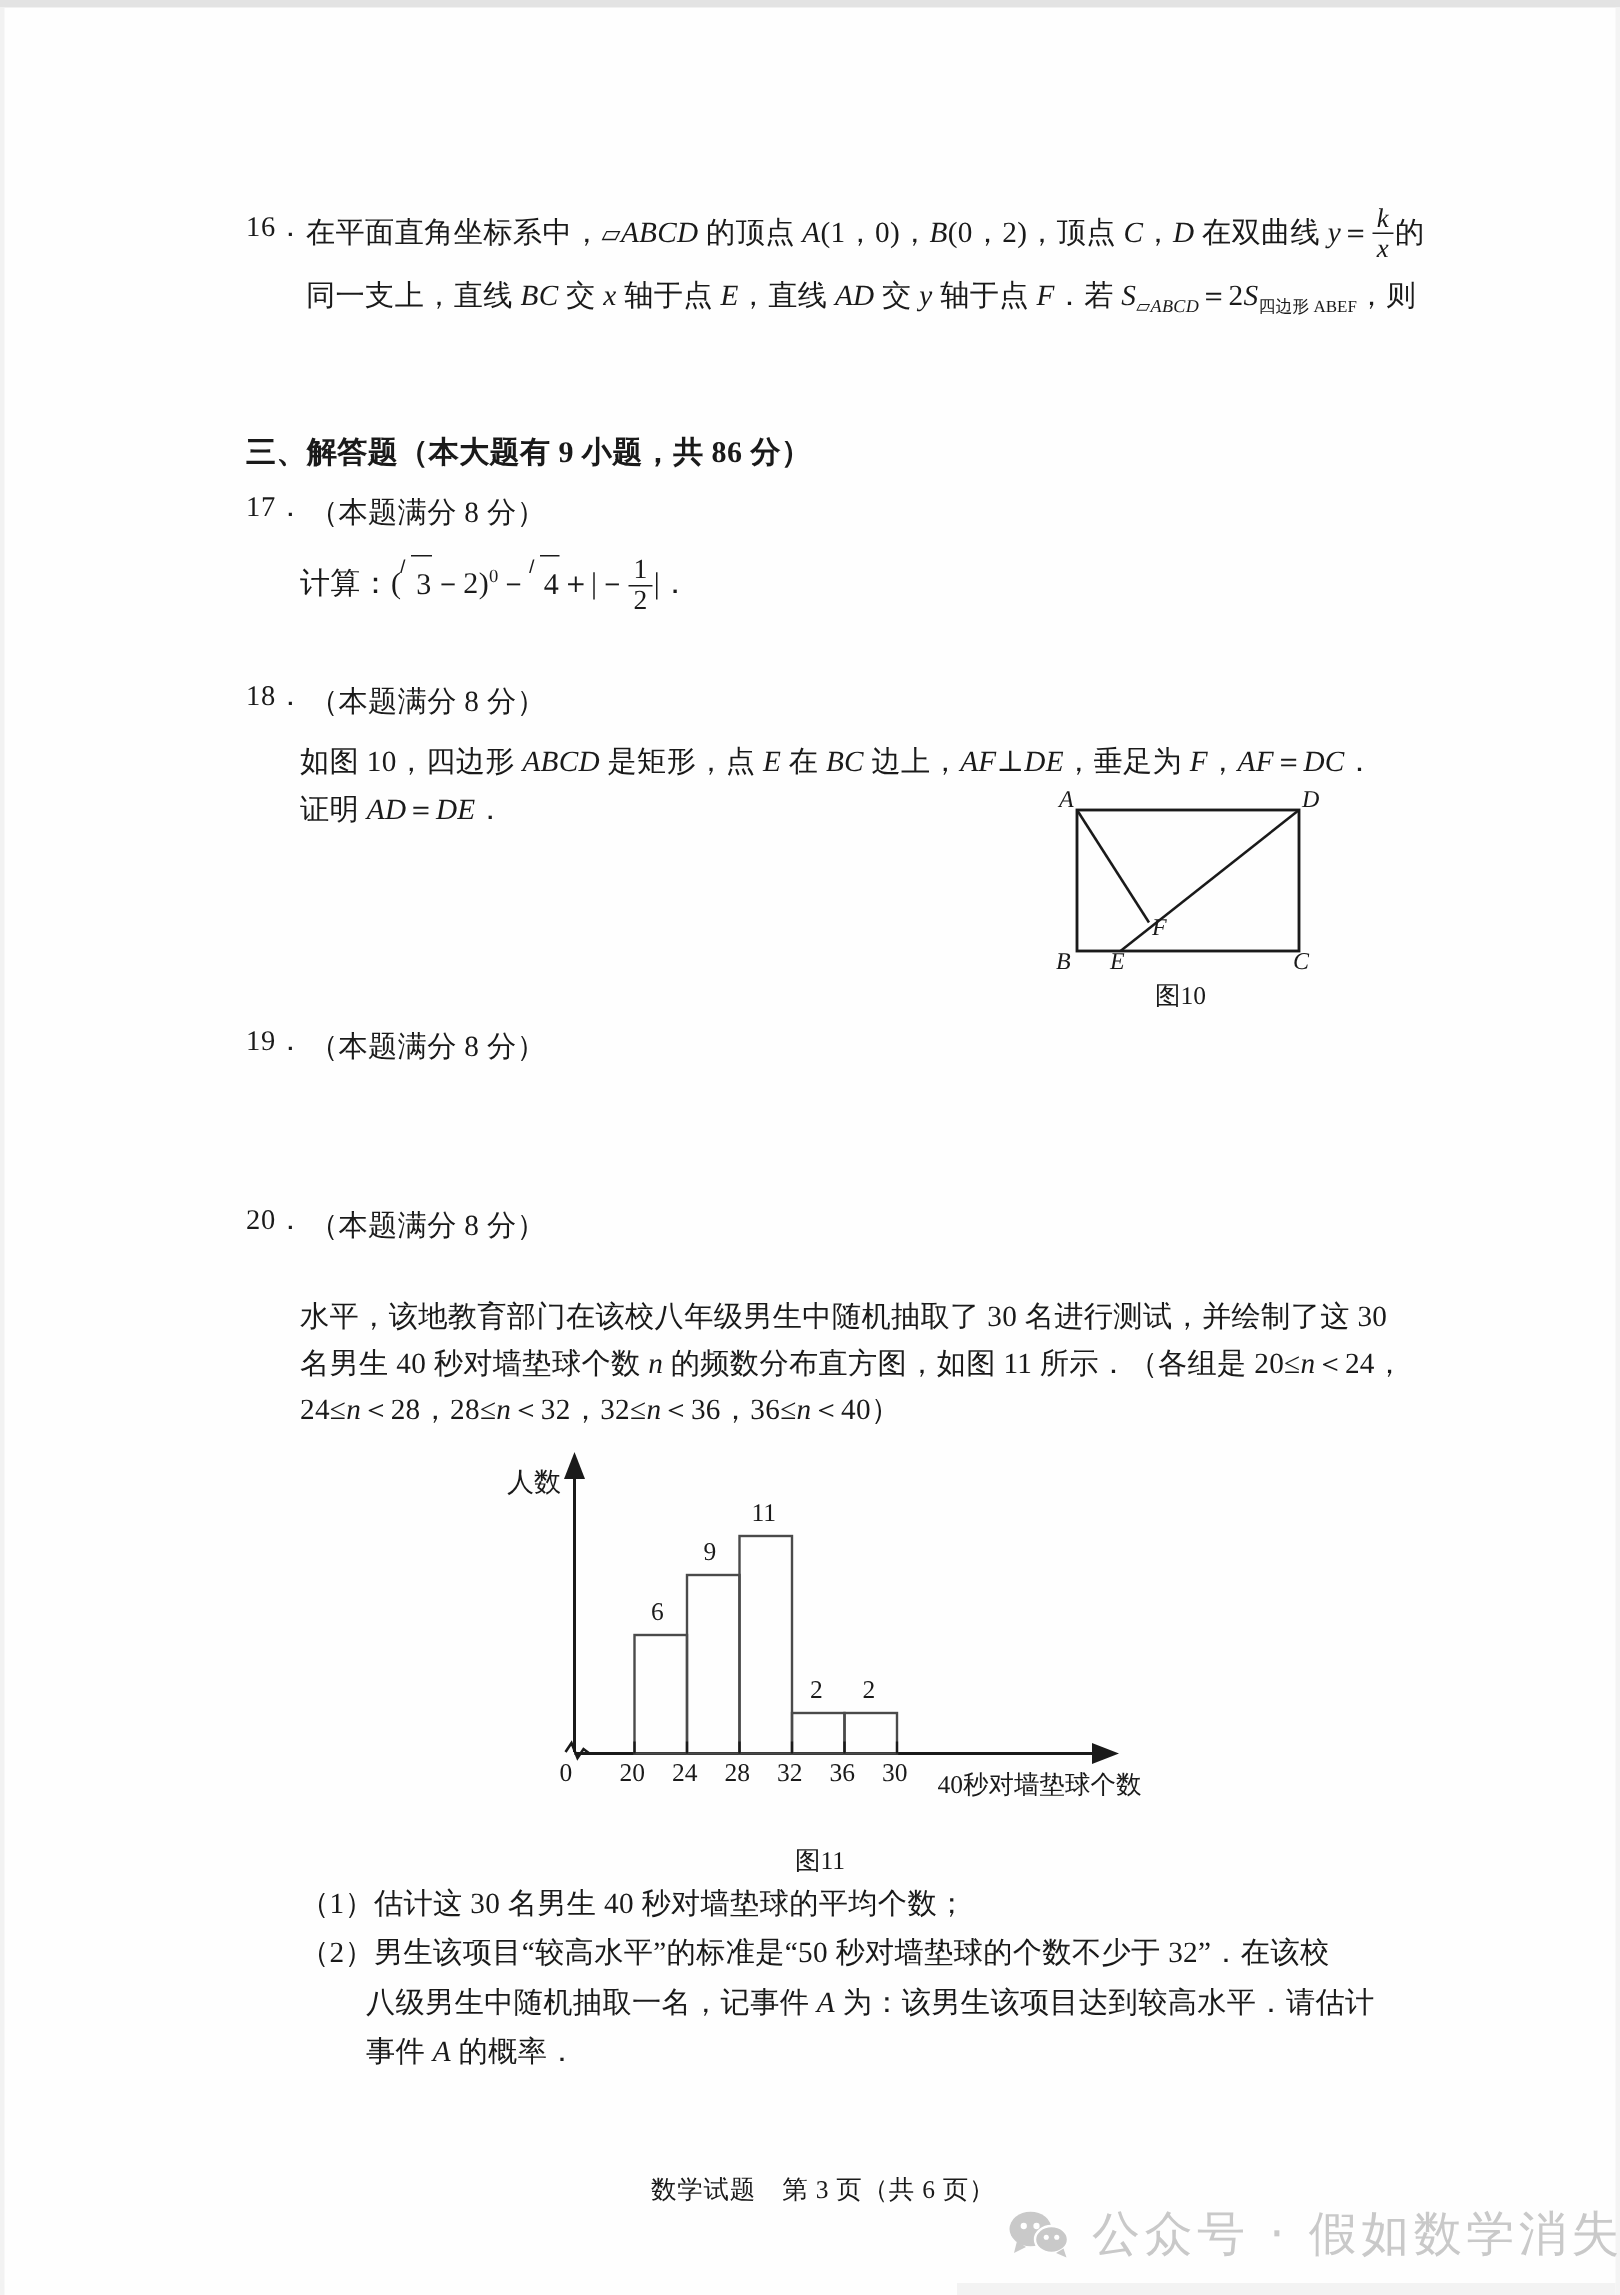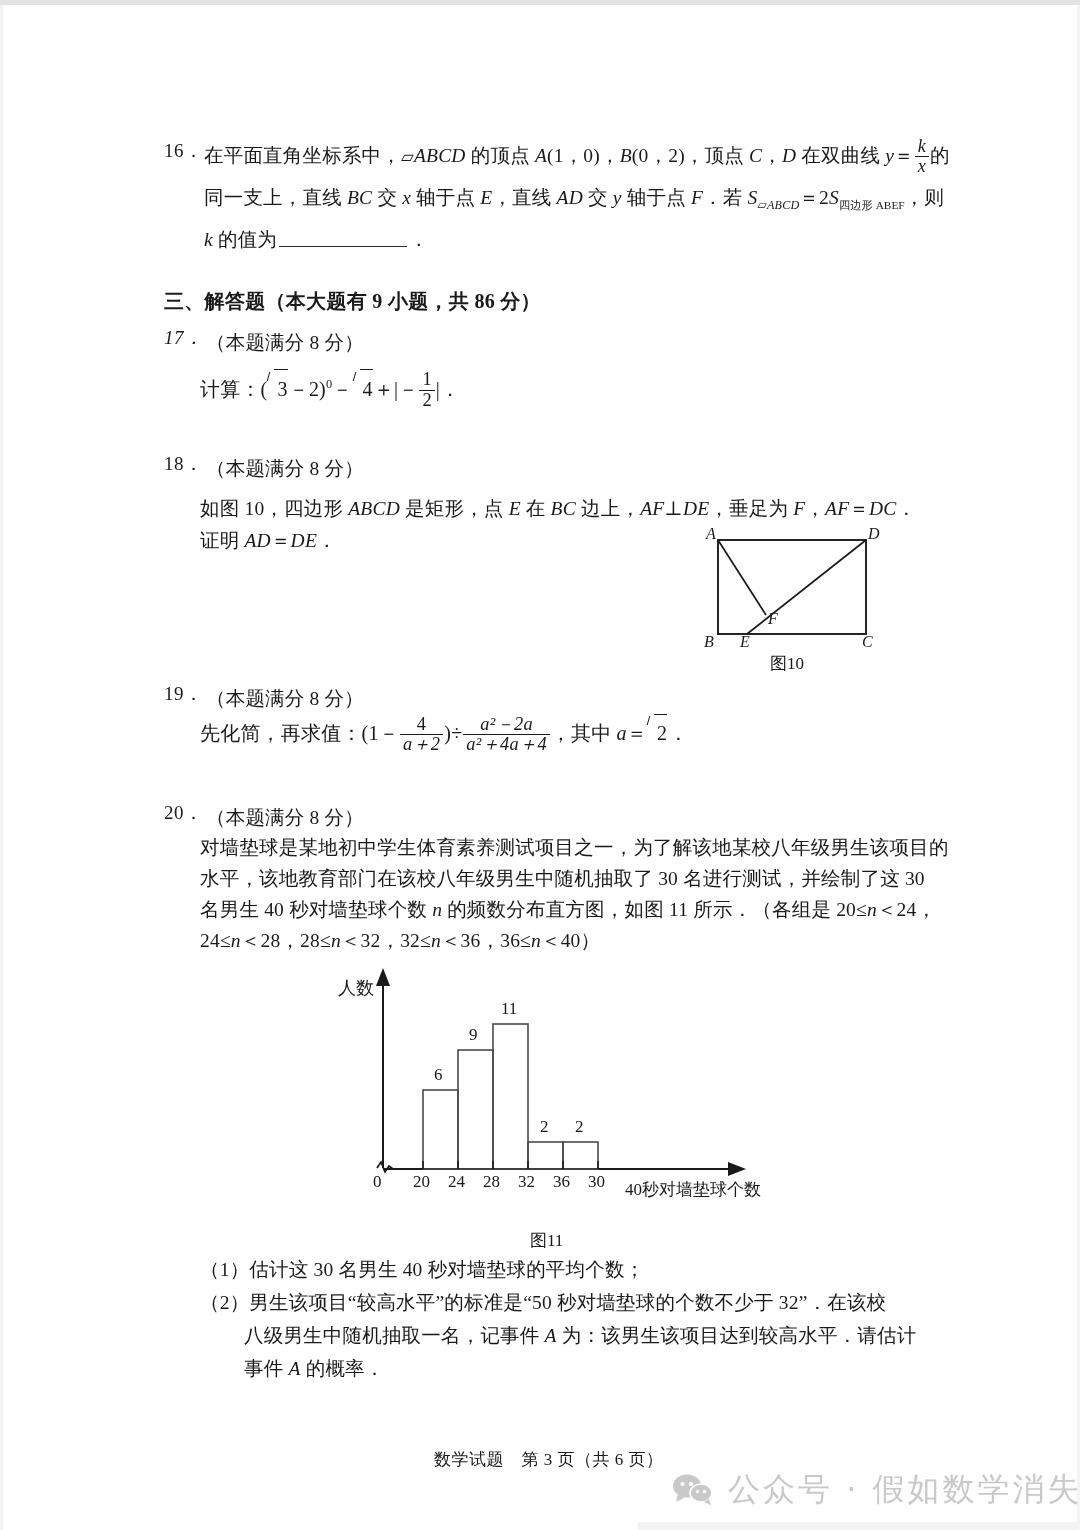--- a/index.html
+++ b/index.html
@@ -152,27 +152,24 @@
   <div class="scan-edge-left"></div>
   <div class="scan-edge-right"></div>
 
   <div class="qnum" style="left:164px; top:138px;">16．</div>
   <div class="line" style="left:204px; top:136px;">
     <span class="cn">在平面直角坐标系中，</span><span class="par-sym">▱</span><span class="it">ABCD</span><span class="cn"> 的顶点 </span><span class="it">A</span><span class="cn">(1，0)，</span><span class="it">B</span><span class="cn">(0，2)，顶点 </span><span class="it">C</span><span class="cn">，</span><span class="it">D</span><span class="cn"> 在双曲线 </span><span class="it">y</span><span>＝</span><span class="frac"><span class="num it">k</span><span class="den it">x</span></span><span class="cn">的</span>
   </div>
   <div class="line" style="left:204px; top:178px;">
     <span class="cn">同一支上，直线 </span><span class="it">BC</span><span class="cn"> 交 </span><span class="it">x</span><span class="cn"> 轴于点 </span><span class="it">E</span><span class="cn">，直线 </span><span class="it">AD</span><span class="cn"> 交 </span><span class="it">y</span><span class="cn"> 轴于点 </span><span class="it">F</span><span class="cn">．若 </span><span class="it">S</span><sub class="it">▱ABCD</sub><span>＝2</span><span class="it">S</span><span class="sub-cn">四边形 ABEF</span><span class="cn">，则</span>
   </div>
-  <div class="line" style="left:204px; top:220px;">
-    <span class="it">k</span><span class="cn"> 的值为</span><span class="blank-line"></span><span class="cn">．</span>
-  </div>
 
   <div class="sec-title" style="left:164px; top:288px;">三、解答题（本大题有 9 小题，共 86 分）</div>
 
-  <div class="qnum" style="left:164px; top:325px;font-style:italic;">17．</div>
+  <div class="qnum" style="left:164px; top:325px;">17．</div>
   <div class="line" style="left:206px; top:323px;">
     <span class="cn">（本题满分 8 分）</span>
   </div>
   <div class="line" style="left:200px; top:364px; font-size:20px;">
     <span class="cn">计算：</span><span>(</span><span class="sqrt"><span>3</span></span><span>－2)</span><sup>0</sup><span>－</span><span class="sqrt"><span>4</span></span><span>＋|－</span><span class="frac"><span class="num">1</span><span class="den">2</span></span><span>|．</span>
   </div>
 
   <div class="qnum" style="left:164px; top:451px;">18．</div>
   <div class="line" style="left:206px; top:449px;">
     <span class="cn">（本题满分 8 分）</span>
@@ -199,30 +196,24 @@
     <div style="position:absolute; left:172px; top:108px; font-size:16px;" class="it">C</div>
     <div style="position:absolute; left:50px; top:108px; font-size:16px;" class="it">E</div>
     <div style="position:absolute; left:78px; top:85px; font-size:16px;" class="it">F</div>
   </div>
   <div class="fig-cap" style="left:770px; top:652px;">图10</div>
 
   <div class="qnum" style="left:164px; top:681px;">19．</div>
   <div class="line" style="left:206px; top:679px;">
     <span class="cn">（本题满分 8 分）</span>
   </div>
-  <div class="line" style="left:200px; top:712px; font-size:20px;">
-    <span class="cn">先化简，再求值：</span><span>(1－</span><span class="frac"><span class="num">4</span><span class="den it">a＋2</span></span><span>)÷</span><span class="frac"><span class="num it">a²－2a</span><span class="den it">a²＋4a＋4</span></span><span class="cn">，其中 </span><span class="it">a</span><span>＝</span><span class="sqrt"><span>2</span></span><span>．</span>
-  </div>
 
   <div class="qnum" style="left:164px; top:800px;">20．</div>
   <div class="line" style="left:206px; top:798px;">
     <span class="cn">（本题满分 8 分）</span>
-  </div>
-  <div class="line" style="left:200px; top:828px;">
-    <span class="cn">对墙垫球是某地初中学生体育素养测试项目之一，为了解该地某校八年级男生该项目的</span>
   </div>
   <div class="line" style="left:200px; top:859px;">
     <span class="cn">水平，该地教育部门在该校八年级男生中随机抽取了 30 名进行测试，并绘制了这 30</span>
   </div>
   <div class="line" style="left:200px; top:890px;">
     <span class="cn">名男生 40 秒对墙垫球个数 </span><span class="it">n</span><span class="cn"> 的频数分布直方图，如图 11 所示．（各组是 20≤</span><span class="it">n</span><span class="cn">＜24，</span>
   </div>
   <div class="line" style="left:200px; top:921px;">
     <span class="cn">24≤</span><span class="it">n</span><span class="cn">＜28，28≤</span><span class="it">n</span><span class="cn">＜32，32≤</span><span class="it">n</span><span class="cn">＜36，36≤</span><span class="it">n</span><span class="cn">＜40）</span>
   </div>

